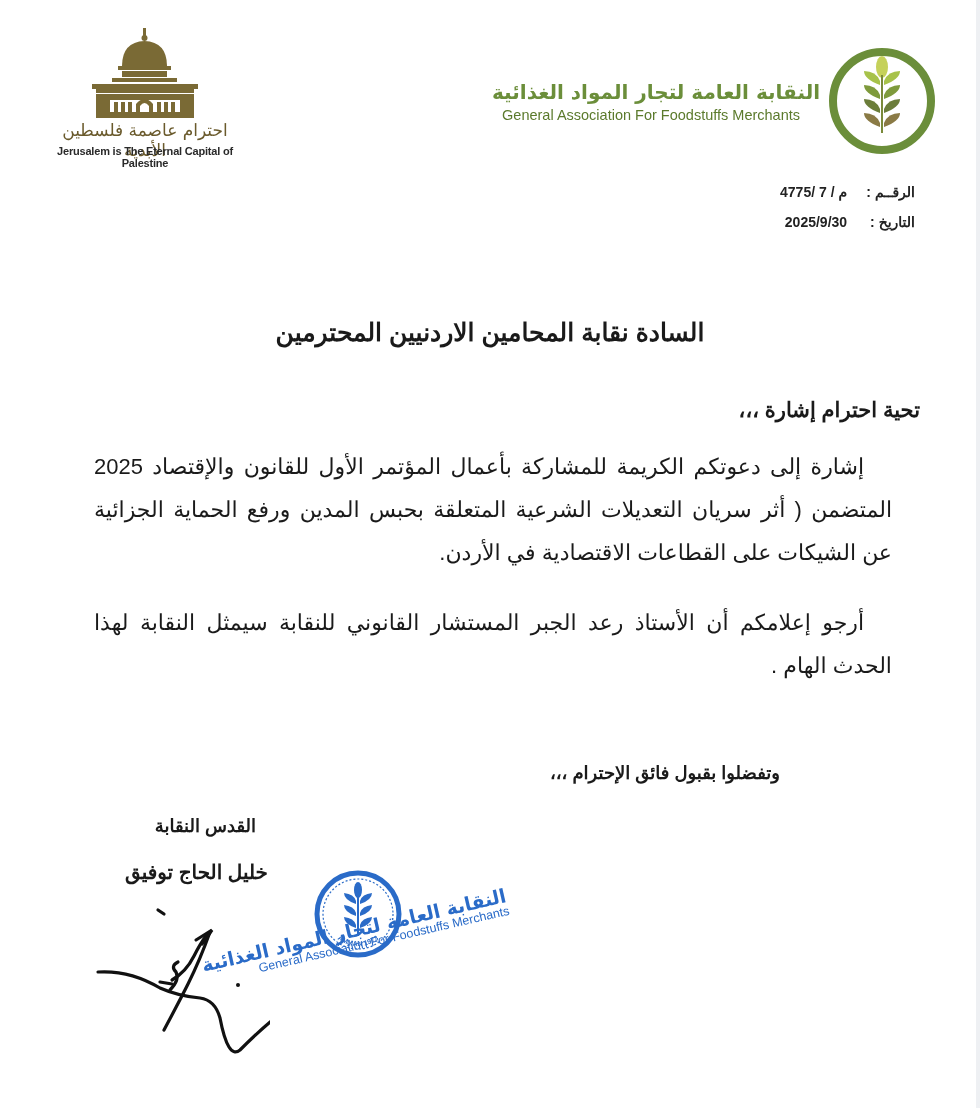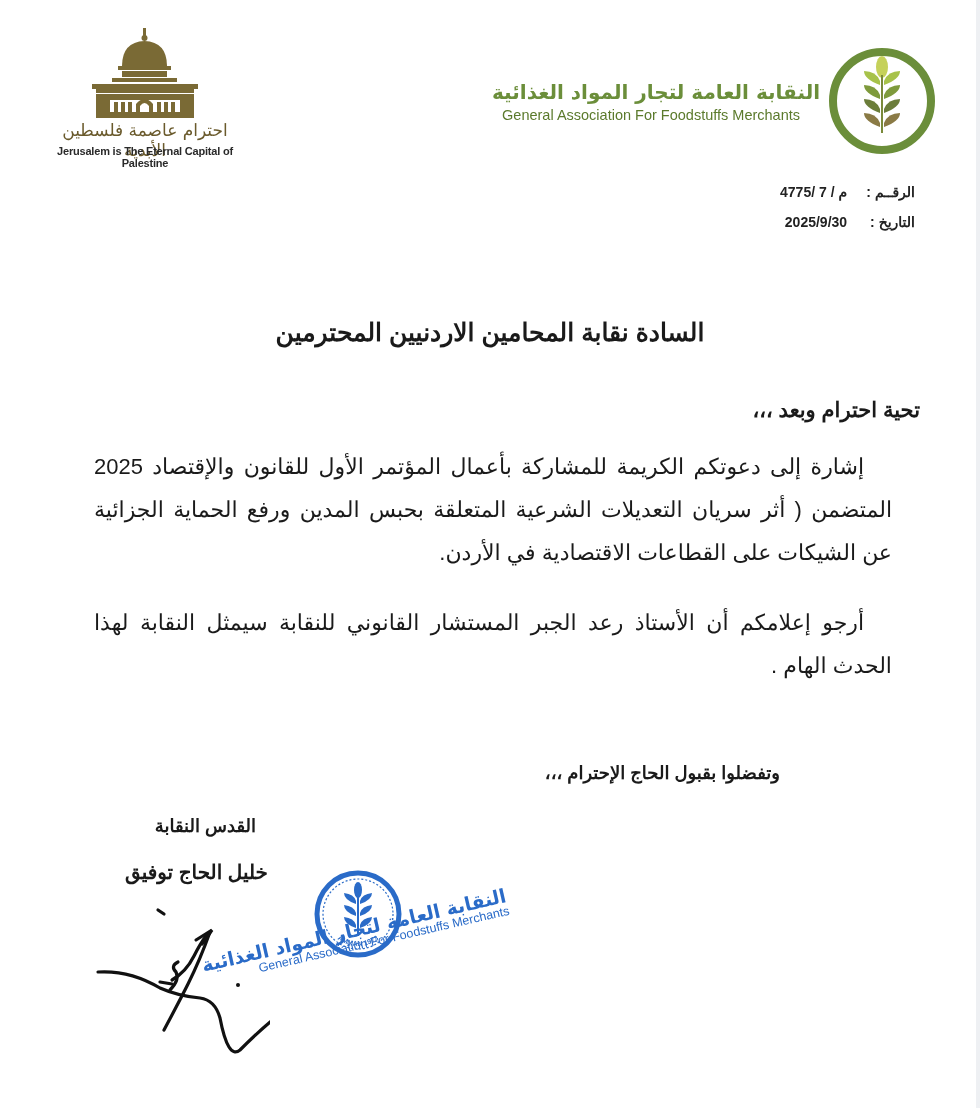--- a/index.html
+++ b/index.html
@@ -115,26 +115,26 @@
       <span class="val">4775/ 7 / م</span>
     </div>
     <div class="row">
       <span class="lbl">التاريخ :</span>
       <span class="val">2025/9/30</span>
     </div>
   </div>
 
   <div class="addressee">السادة نقابة المحامين الاردنيين المحترمين</div>
 
-  <div class="greet">تحية احترام وبعد ،،،</div>
+  <div class="greet">تحية احترام إشارة ،،،</div>
 
   <div class="body-text p1">إشارة إلى دعوتكم الكريمة للمشاركة بأعمال المؤتمر الأول للقانون والإقتصاد 2025 المتضمن ( أثر سريان التعديلات الشرعية المتعلقة بحبس المدين ورفع الحماية الجزائية عن الشيكات على القطاعات الاقتصادية في الأردن.</div>
   <div class="body-text p2">أرجو إعلامكم أن الأستاذ رعد الجبر المستشار القانوني للنقابة سيمثل النقابة لهذا الحدث الهام .</div>
 
-  <div class="closing">وتفضلوا بقبول الحاج الإحترام ،،،</div>
+  <div class="closing">وتفضلوا بقبول فائق الإحترام ،،،</div>
 
   <div class="sig-title">القدس النقابة</div>
   <div class="sig-name">خليل الحاج توفيق</div>
 
   <svg class="signature" width="180" height="170" viewBox="0 0 180 170">
     <g fill="none" stroke="#111" stroke-width="3.2" stroke-linecap="round">
       <path d="M68 10 L74 14"></path>
       <path d="M8 72 Q40 70 70 88 Q88 96 110 98 Q125 100 130 118 Q138 160 150 150 Q170 130 185 118"></path>
       <path d="M80 90 Q90 80 86 72 Q80 66 88 62"></path>
       <path d="M82 80 Q96 72 104 56 Q110 44 116 36"></path>

